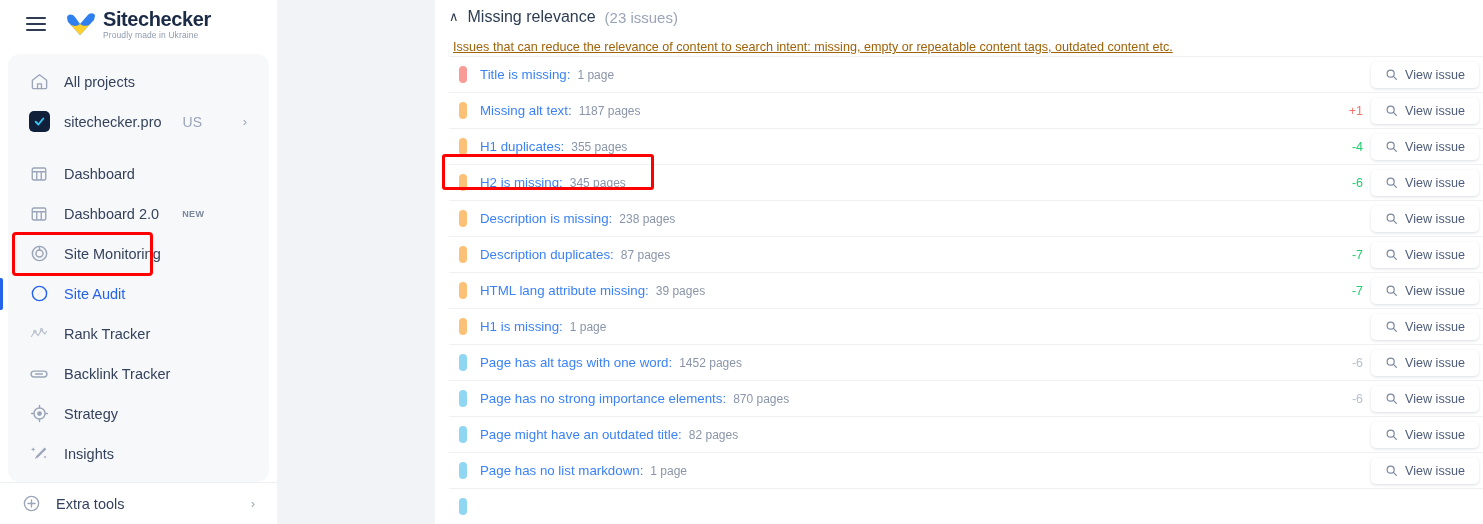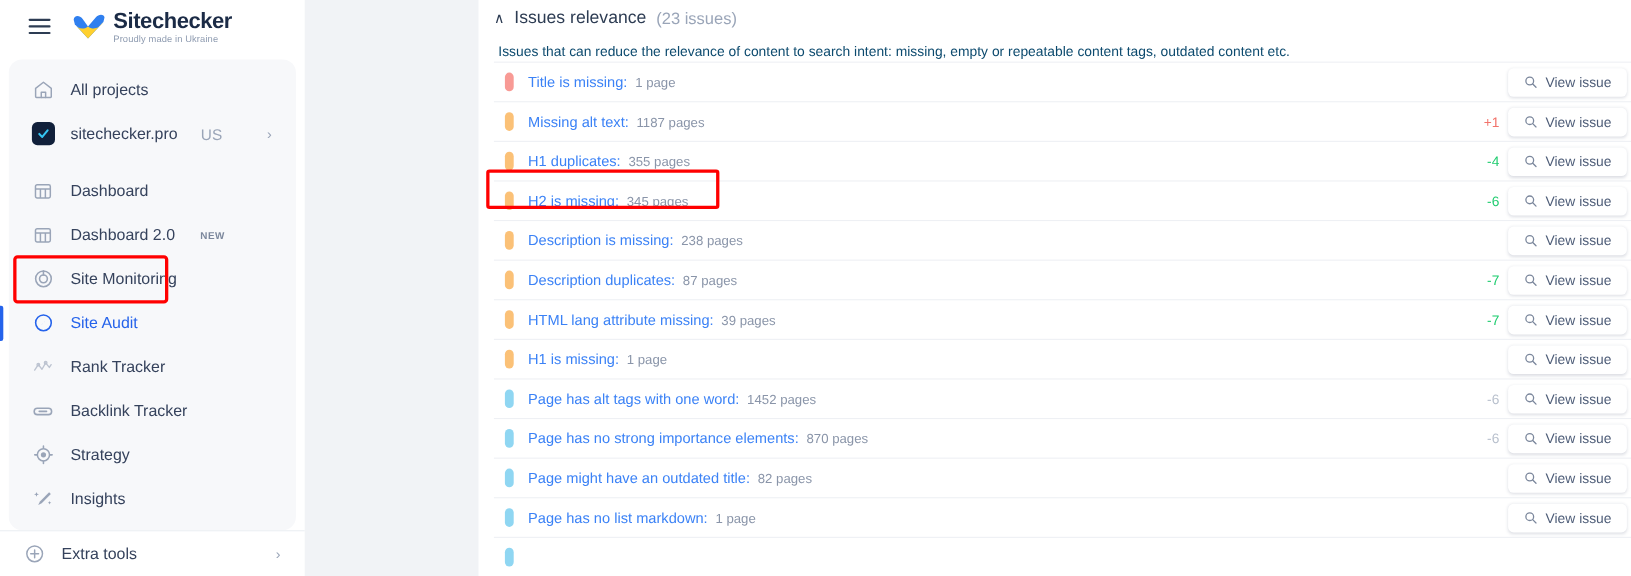--- a/index.html
+++ b/index.html
@@ -99,23 +99,24 @@
   }
   .sec-head {
     display: flex; align-items: center; gap: 9px;
     padding: 8px 0 0 14px;
     height: 34px;
   }
   .caret { color: #2d3c53; font-size: 13px; line-height: 1; transform: translateY(-1px); }
   .sec-title { font-size: 16px; color: #2d3c53; }
   .sec-count { font-size: 15px; color: #9aa5b8; }
   .sec-desc {
-    font-size: 12.6px; color: #0c4a6e;
+    font-size: 12.6px; color: #a16207;
     padding: 14px 0 0 18px;
     height: 48px;
+    text-decoration: underline;
   }
 
   .rows { padding: 0 0 0 14px; }
   .row {
     display: flex; align-items: center;
     height: 36px;
     border-top: 1px solid #eef0f4;
     position: relative;
     padding-left: 10px;
   }
@@ -303,21 +304,21 @@
 
     <div class="hl-sidebar"></div>
   </aside>
 
   <div class="gutter"></div>
 
   <section class="main">
 
     <div class="sec-head">
       <span class="caret">∧</span>
-      <span class="sec-title">Issues relevance</span>
+      <span class="sec-title">Missing relevance</span>
       <span class="sec-count">(23 issues)</span>
     </div>
 
     <div class="sec-desc">Issues that can reduce the relevance of content to search intent: missing, empty or repeatable content tags, outdated content etc.</div>
 
     <div class="rows" id="rows">
         <div class="row">
           <span class="sev" style="background: rgb(248, 154, 149);"></span>
           <span class="row-label">Title is missing:</span>
           <span class="row-count">1 page</span>

